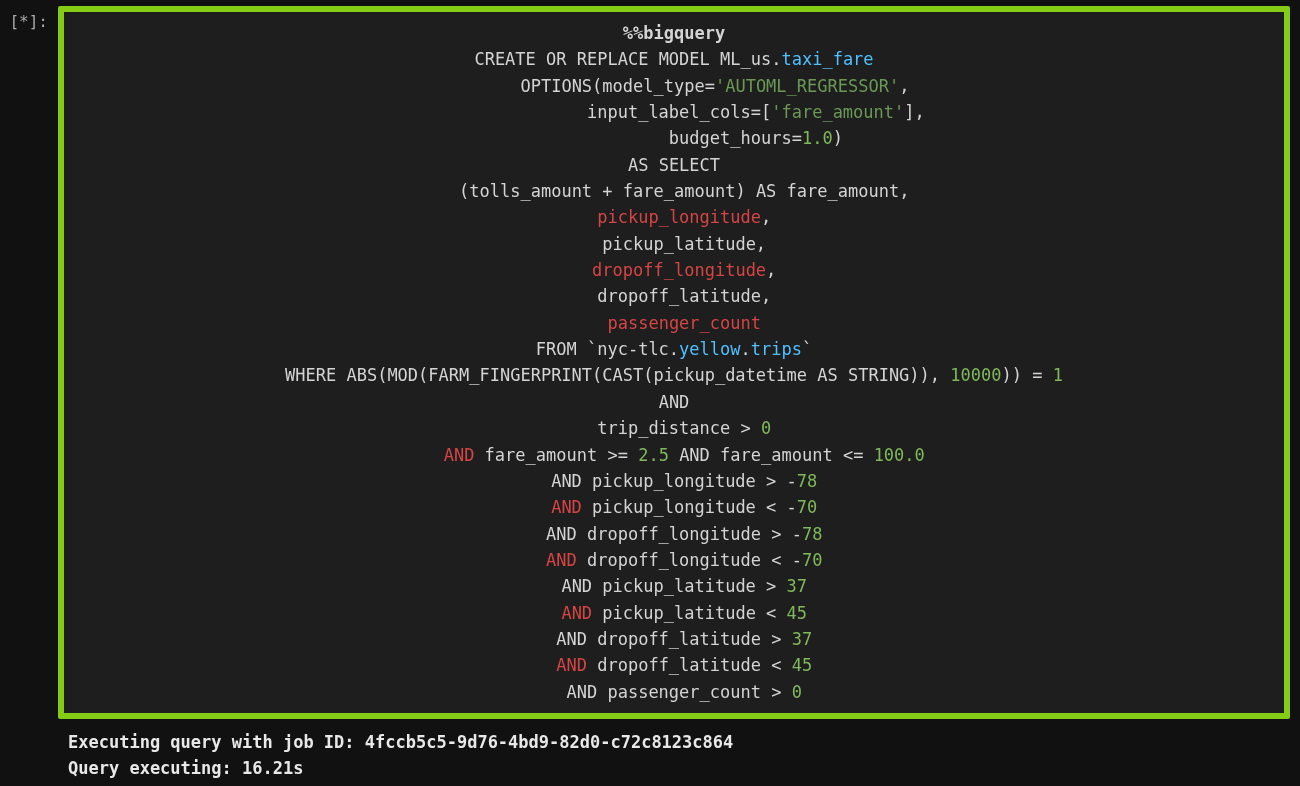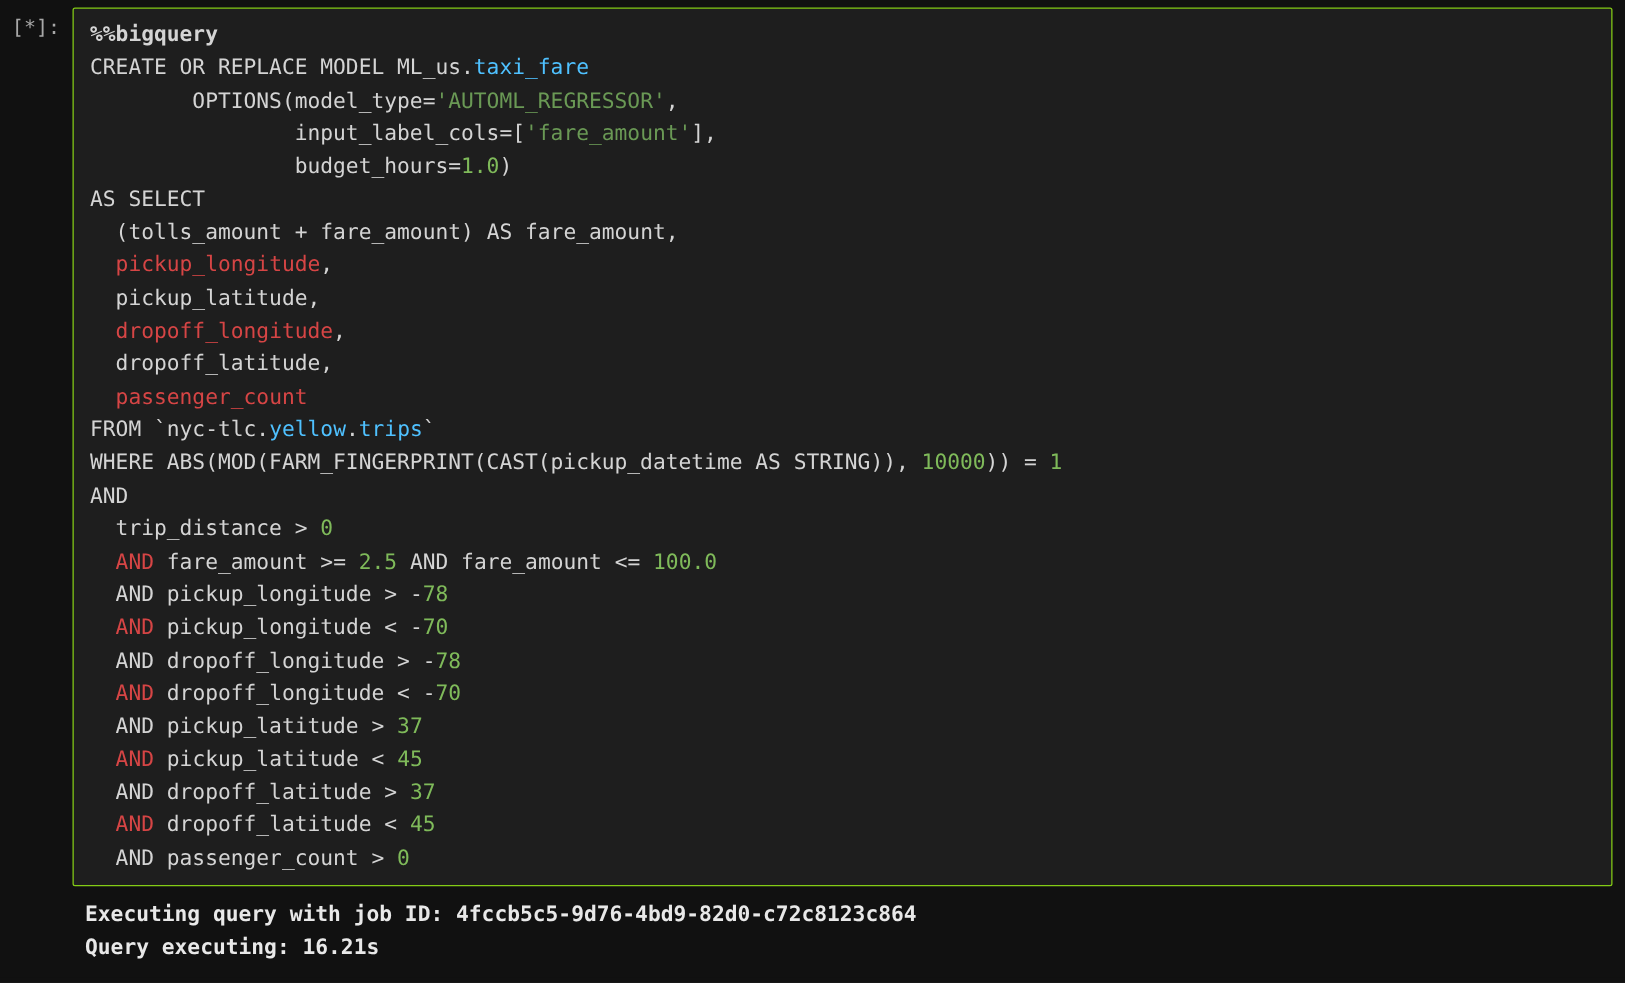--- a/index.html
+++ b/index.html
@@ -22,23 +22,24 @@
     padding-right: 10px;
     padding-top: 6px;
     color: #a8a8a8;
     font-family: "Consolas", "Menlo", monospace;
     font-size: 16px;
   }
   .code-area {
     flex: 1 1 auto;
     margin-right: 10px;
     background: #1e1e1e;
-    border: 1px solid #84cc16;
+    border: 6px solid #84cc16;
     border-radius: 2px;
     padding: 8px 13px;
+    text-align: center;
   }
   pre.code {
     margin: 0;
     white-space: pre;
     line-height: 1.55;
     font-family: "Consolas", "Menlo", "DejaVu Sans Mono", monospace;
     font-size: 17px;
   }
   .output-row {
     display: flex;

